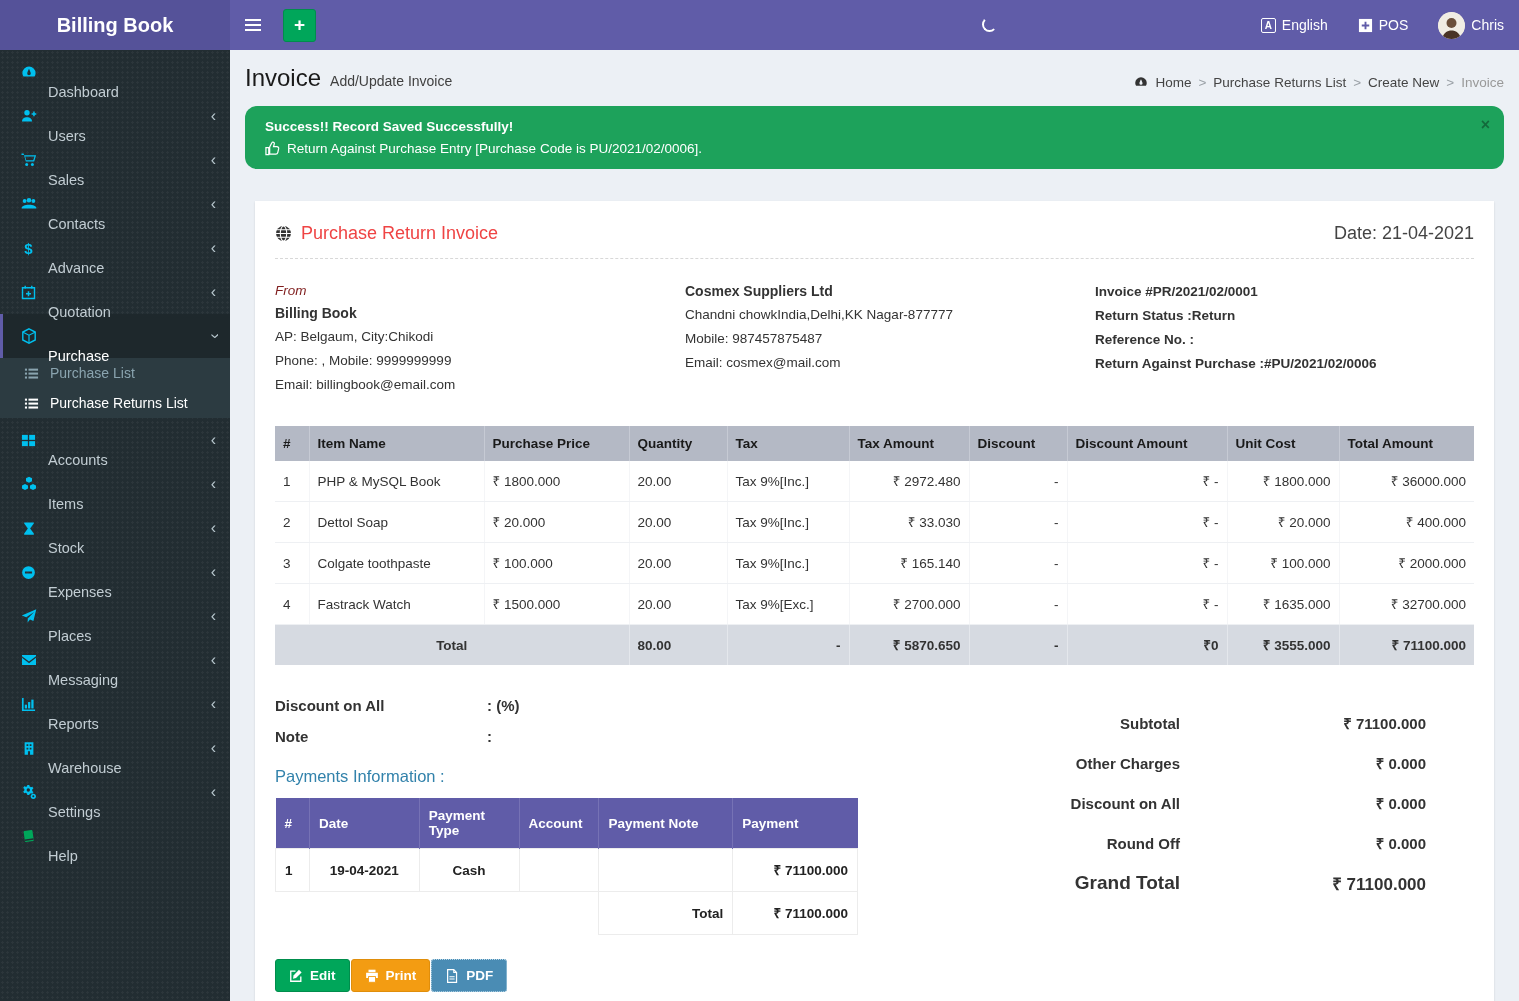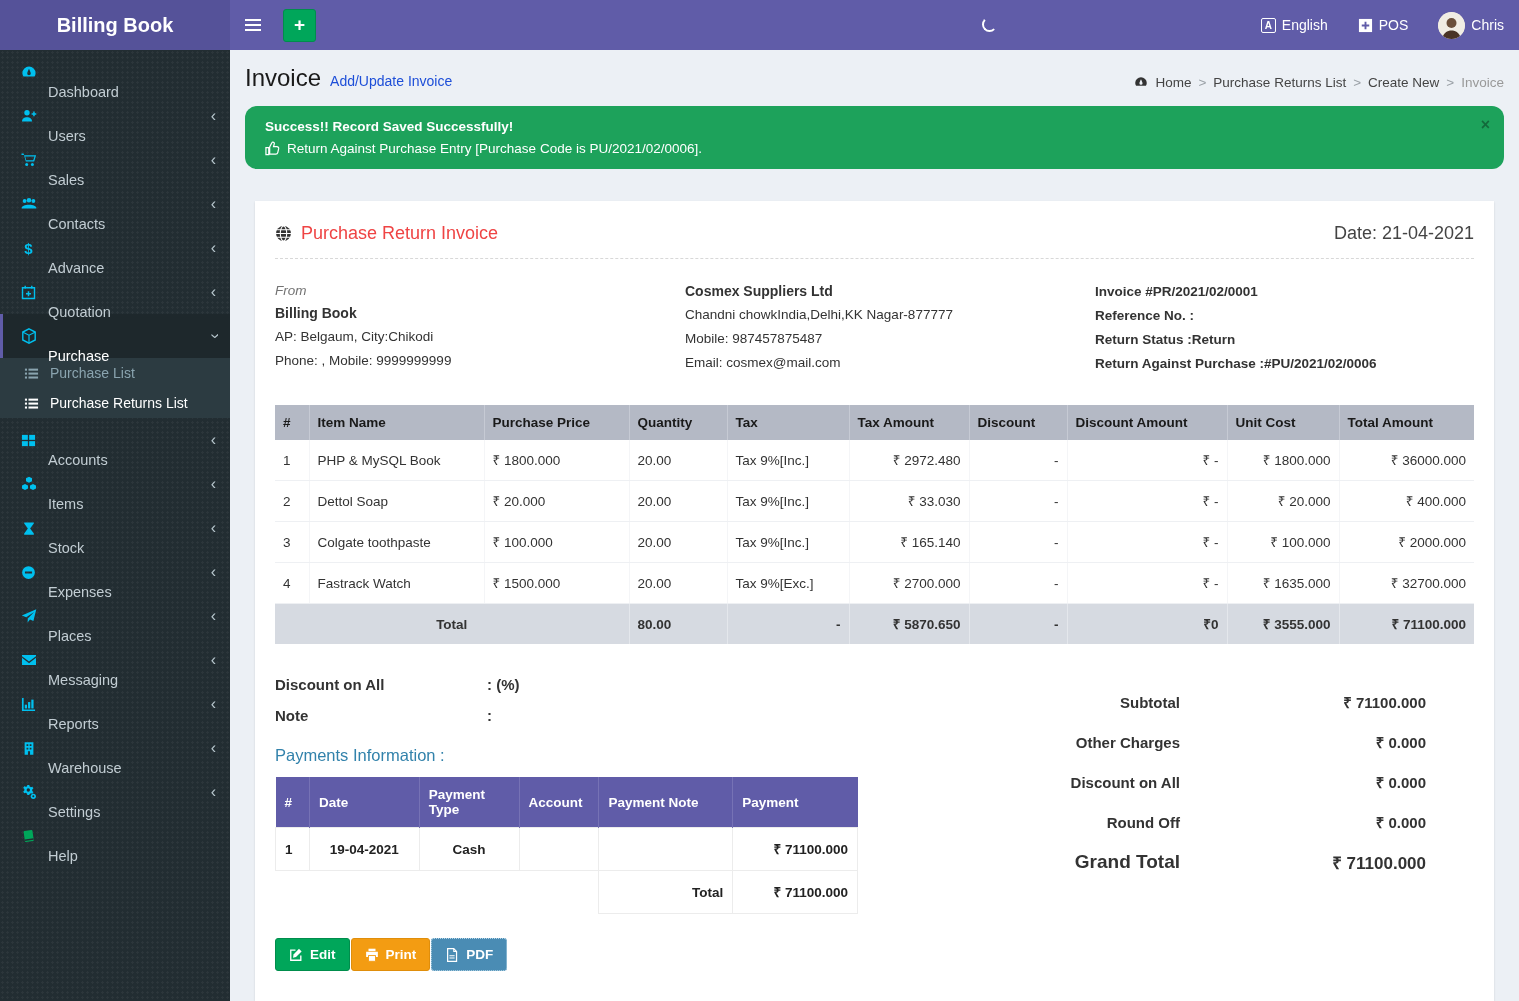--- a/index.html
+++ b/index.html
@@ -35,21 +35,21 @@
   .side-item.active { background:#1e282c; border-left-color:#605ca8; color:#fff; }
   .submenu { background:#2c3b41; }
   .sub-item { height:30px; display:flex; align-items:center; padding-left:24px; color:#8aa4af; font-size:14px; cursor:pointer; }
   .sub-item .sicon { width:16px; margin-right:10px; display:flex; }
   .sub-item.active { color:#fff; }
   .txt-icon { font-weight:bold; font-size:15px; line-height:1; }
 
   
   .content-header { padding:14px 15px 12px; display:flex; align-items:center; }
   .page-title { font-size:24px; color:#1a1a1a; }
-  .page-subtitle { font-size:14px; color:#1d4ed8; margin-left:9px; padding-top:6px; }
+  .page-subtitle { font-size:14px; color:#404040; margin-left:9px; padding-top:6px; }
   .breadcrumb { margin-left:auto; display:flex; align-items:center; gap:7px; font-size:13.5px; color:#444; padding-top:8px; }
   .breadcrumb .sep { color:#9aa0a6; }
   .breadcrumb .crumb-last { color:#999; }
   .bc-icon { width:14px; height:14px; color:#333; }
 
   
   .alert { margin:2px 15px 15px; background:#1da25b; border-radius:12px; color:#fff; padding:13px 40px 13px 20px; position:relative; }
   .alert .l1 { font-weight:bold; font-size:13.5px; margin-bottom:7px; }
   .alert .l2 { font-weight:normal; font-size:13.5px; display:flex; align-items:center; gap:7px; }
   .alert .close-x { position:absolute; right:14px; top:10px; color:rgba(0,0,0,0.35); font-size:16px; font-weight:bold; cursor:pointer; }
@@ -59,21 +59,21 @@
   .card { margin:17px 25px 11px; background:#fff; box-shadow:0 1px 2px rgba(0,0,0,0.12); padding:22px 20px 30px; }
   .card-head { display:flex; align-items:center; padding-bottom:14px; border-bottom:1px dashed #d8d8d8; }
   .card-title { font-size:18px; color:#ef4444; margin-left:9px; }
   .globe-icon { width:17px; height:17px; color:#333; }
   .card-date { margin-left:auto; font-size:18px; color:#444; }
 
   .info-row { display:flex; margin-top:24px; font-size:13.5px; color:#333; }
   .info-col1 { flex:0 0 410px; }
   .info-col2 { flex:0 0 410px; }
   .info-col3 { flex:1; }
-  .info-row .h { font-style:italic; color:#737373; margin-bottom:7px; }
+  .info-row .h { font-style:italic; color:#7f1d1d; margin-bottom:7px; }
   .info-row .nm { font-weight:bold; font-size:14px; margin-bottom:7px; }
   .info-row .ln { margin-bottom:7px; line-height:17px; }
   .meta-ln { font-weight:bold; margin-bottom:7px; line-height:17px; }
 
   
   table.items { width:100%; border-collapse:collapse; margin-top:26px; table-layout:fixed; }
   table.items th { background:#b4b9c5; color:#1a1a1a; font-size:13.5px; font-weight:bold; text-align:left; padding:10px 8px; border-right:1px solid #c6cad4; }
   table.items th:last-child { border-right:none; }
   table.items td { font-size:13.5px; color:#333; padding:11px 8px; border-bottom:1px solid #eef0f3; border-right:1px solid #f4f5f7; }
   table.items td:last-child { border-right:none; }
@@ -395,31 +395,32 @@
       <span class="card-title">Purchase Return Invoice</span>
       <span class="card-date">Date: 21-04-2021</span>
     </div>
 
     <div class="info-row">
       <div class="info-col1">
         <div class="h">From</div>
         <div class="nm">Billing Book</div>
         <div class="ln">AP: Belgaum, City:Chikodi</div>
         <div class="ln">Phone: , Mobile: 9999999999</div>
+        <div class="ln">Email: billingbook@email.com</div>
       </div>
       <div class="info-col2">
         <div class="nm">Cosmex Suppliers Ltd</div>
         <div class="ln">Chandni chowkIndia,Delhi,KK Nagar-877777</div>
         <div class="ln">Mobile: 987457875487</div>
         <div class="ln">Email: cosmex@mail.com</div>
       </div>
       <div class="info-col3">
         <div class="meta-ln">Invoice #PR/2021/02/0001</div>
+        <div class="meta-ln">Return Status :Return</div>
         <div class="meta-ln">Reference No. :</div>
-        <div class="meta-ln">Return Status :Return</div>
         <div class="meta-ln">Return Against Purchase :#PU/2021/02/0006</div>
       </div>
     </div>
 
     <table class="items">
       <colgroup>
         <col style="width:34px">
             <col style="width:175px">
             <col style="width:145px">
             <col style="width:98px">

